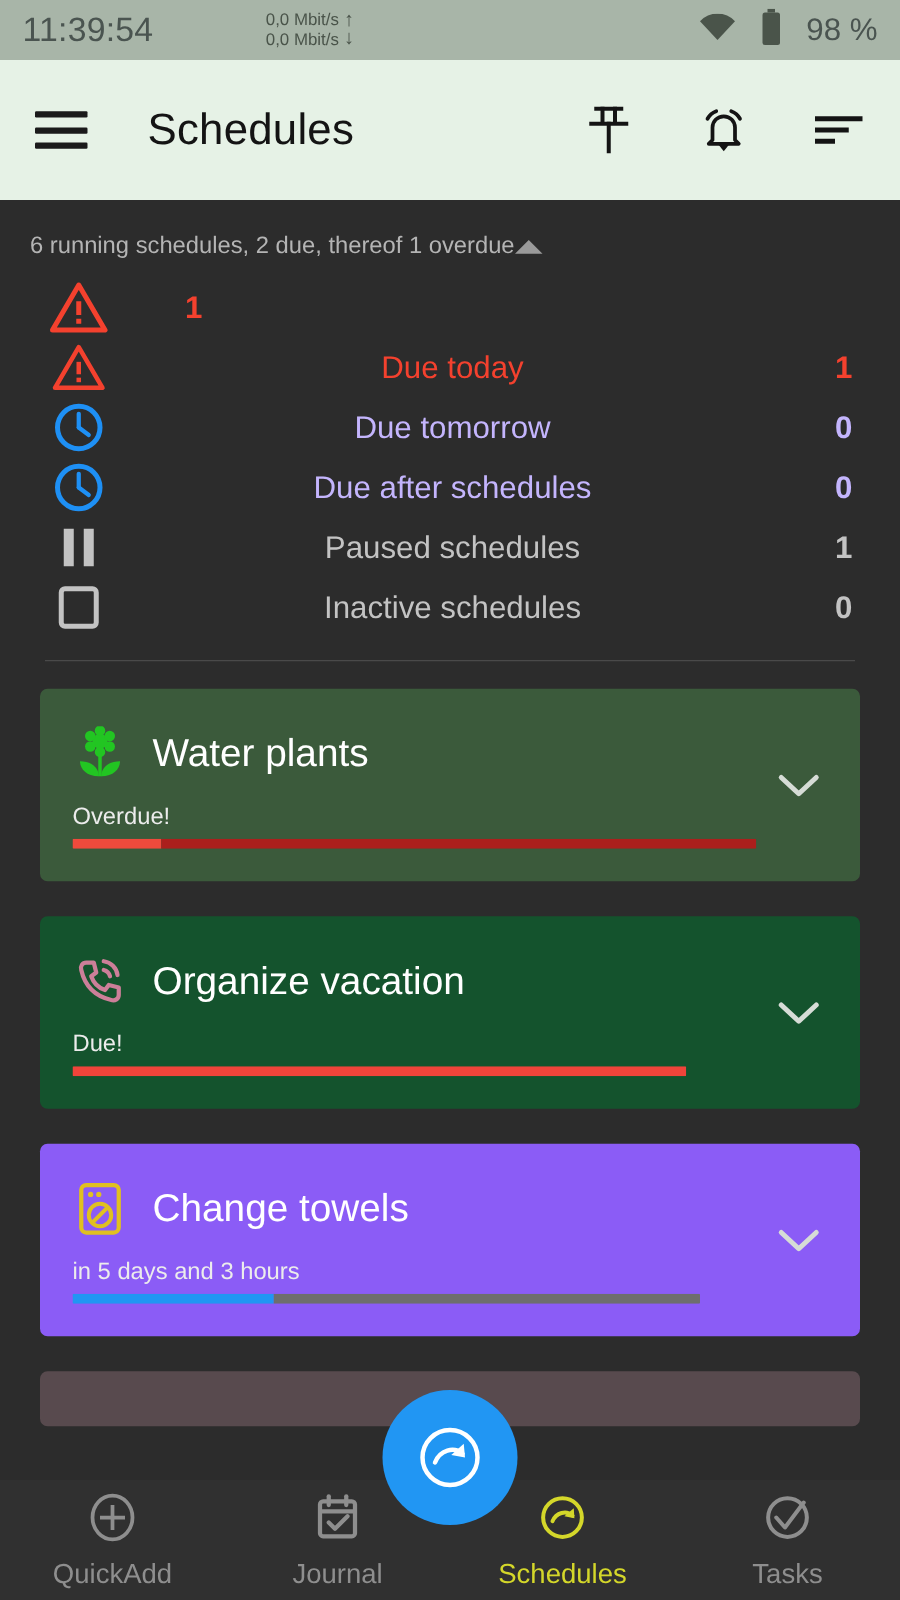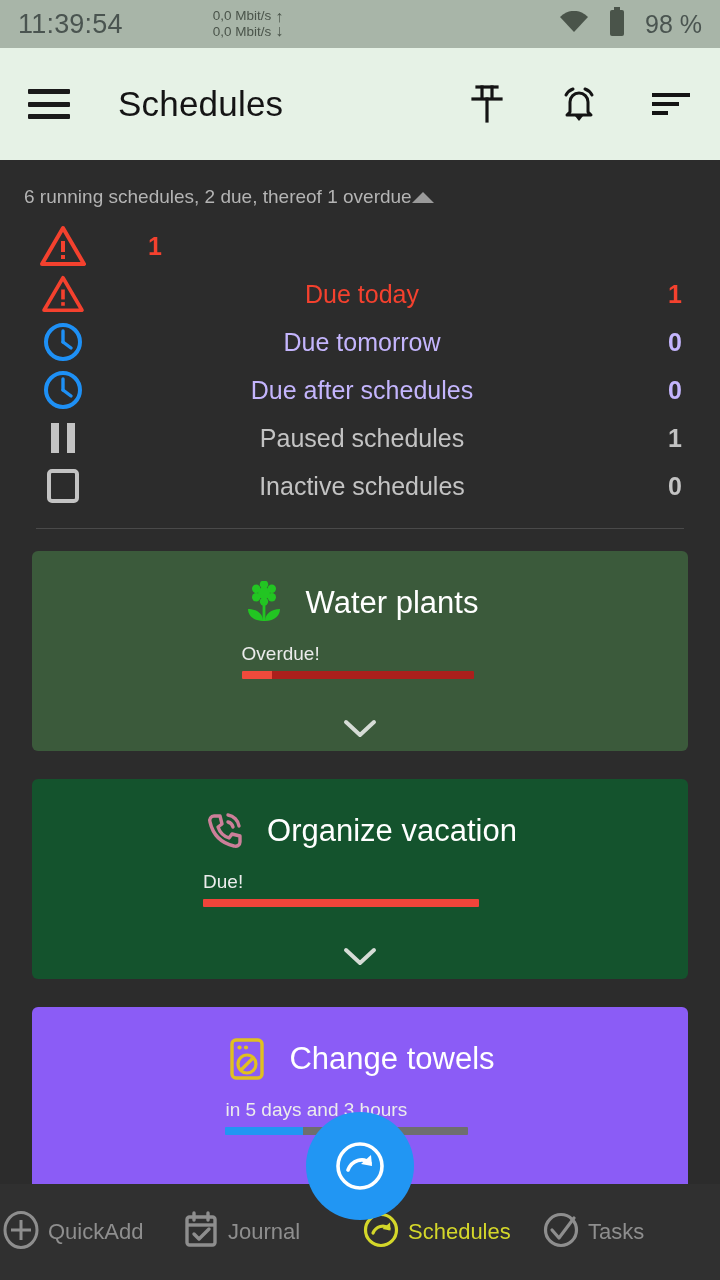--- a/index.html
+++ b/index.html
@@ -52,21 +52,21 @@
   .sum-label { flex:1; text-align:center; font-size:25px; }
   .sum-val { width:74px; text-align:right; font-size:25px; font-weight:bold; padding-right:14px; }
   .c-red { color:#f4412e; }
   .c-blue { color:#c4b5fd; }
   .c-grey { color:#c3c3c3; }
   .divider { height:1px; background:#4a4a4a; margin:18px 12px 0 12px; }
 
   
   .cards { padding:22px 32px 0 32px; }
   .card { border-radius:6px; padding:0 26px; margin-bottom:28px; position:relative; }
-  .card-inner { display:flex; align-items:center;flex-direction:column; }
+  .card-inner { display:flex; align-items:flex-start; }
   .card-main { flex:1; padding:30px 0 26px 0; }
   .card-titlerow { display:flex; align-items:center; gap:20px; }
   .card-ico { width:44px; height:44px; flex:0 0 44px; display:flex; align-items:center; justify-content:center; }
   .card-title { font-size:31px; color:#ffffff; }
   .card-sub { font-size:19px; color:#ececec; margin-top:18px; }
   .bar { height:8px; margin-top:6px; border-radius:1px; overflow:hidden; display:flex; }
   .bar-fill { height:100%; }
   .bar-rest { height:100%; flex:1; }
   .chev { width:46px; flex:0 0 46px; display:flex; align-items:center; justify-content:center; align-self:center; cursor:pointer; }
 
@@ -76,21 +76,21 @@
     bottom:60px; width:108px; height:108px; border-radius:54px;
     background:#2196f3; display:flex; align-items:center; justify-content:center;
     cursor:pointer; z-index:5;
   }
 
   
   .bottomnav {
     position:absolute; left:0; bottom:0; width:720px; height:96px;
     background:#303030; display:flex; align-items:center;
   }
-  .nav-item { flex:1; display:flex; flex-direction:row; align-items:center; gap:6px; cursor:pointer; }
+  .nav-item { flex:1; display:flex; flex-direction:column; align-items:center; gap:6px; cursor:pointer; }
   .nav-label { font-size:22px; color:#8e8e8e; }
   .nav-item.active .nav-label { color:#d4d72a; }
 </style>
 </head>
 <body>
 
 <div id="app">
 
   <div class="statusbar">
     <div class="sb-clock">11:39:54</div>

